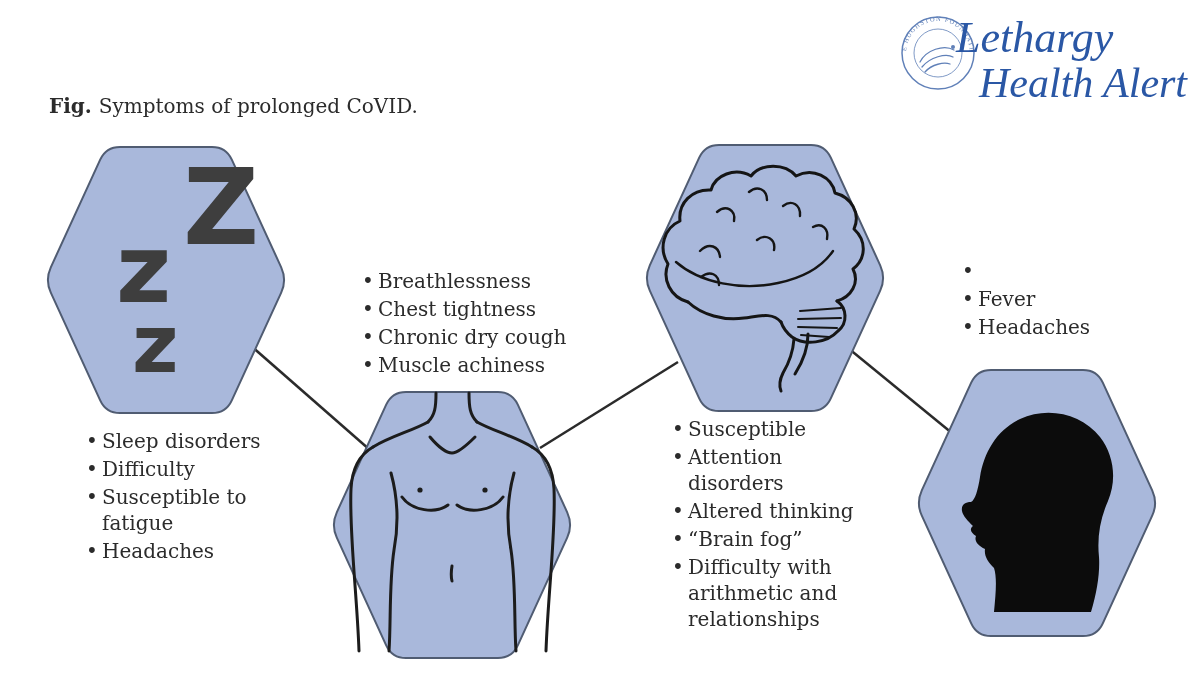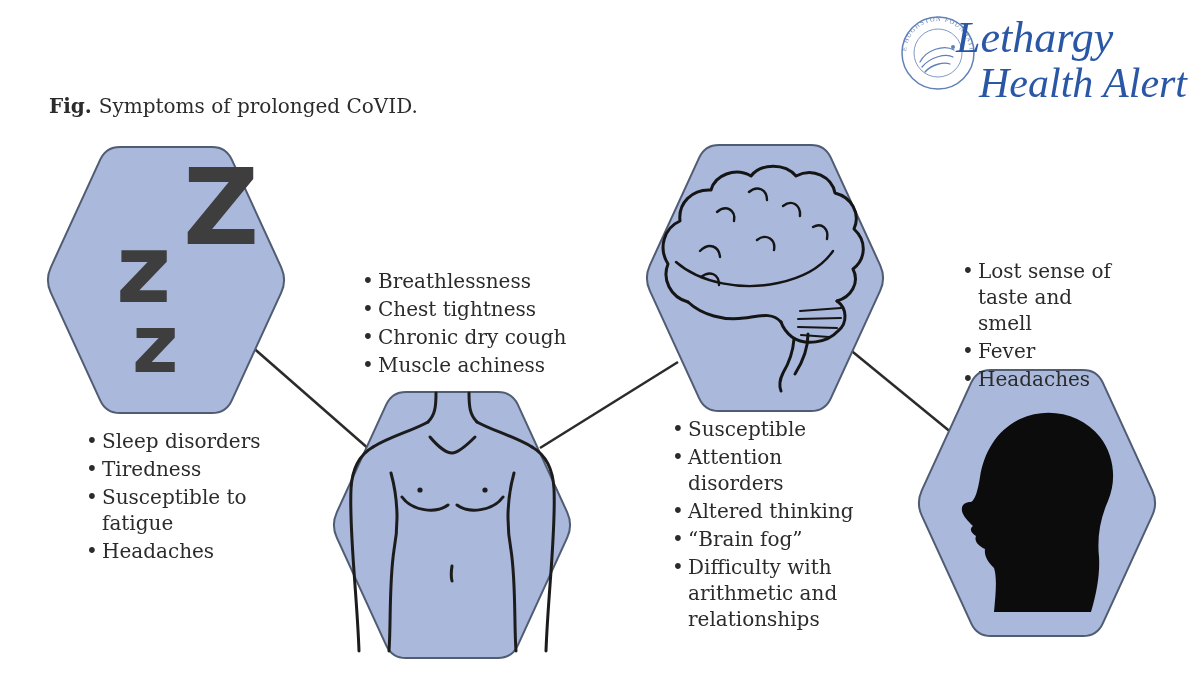--- a/index.html
+++ b/index.html
@@ -144,21 +144,21 @@
     <span class="fig-label">Fig.</span><span>Symptoms of prolonged CoVID.</span>
   </div>
 
   <ul class="sym-list list-sleep">
     <li>
         <span class="blt">•</span>
         <span class="txt">Sleep disorders</span>
       </li>
     <li>
         <span class="blt">•</span>
-        <span class="txt">Tiredness</span>
+        <span class="txt">Difficulty</span>
       </li>
     <li>
         <span class="blt">•</span>
         <span class="txt">Susceptible to fatigue</span>
       </li>
     <li>
         <span class="blt">•</span>
         <span class="txt">Headaches</span>
       </li>
   </ul>
@@ -201,21 +201,20 @@
       </li>
     <li>
         <span class="blt">•</span>
         <span class="txt">Difficulty with arithmetic and relationships</span>
       </li>
   </ul>
 
   <ul class="sym-list list-sense">
     <li>
         <span class="blt">•</span>
-        <span class="txt">Lost sense of taste and smell</span>
       </li>
     <li>
         <span class="blt">•</span>
         <span class="txt">Fever</span>
       </li>
     <li>
         <span class="blt">•</span>
         <span class="txt">Headaches</span>
       </li>
   </ul>

